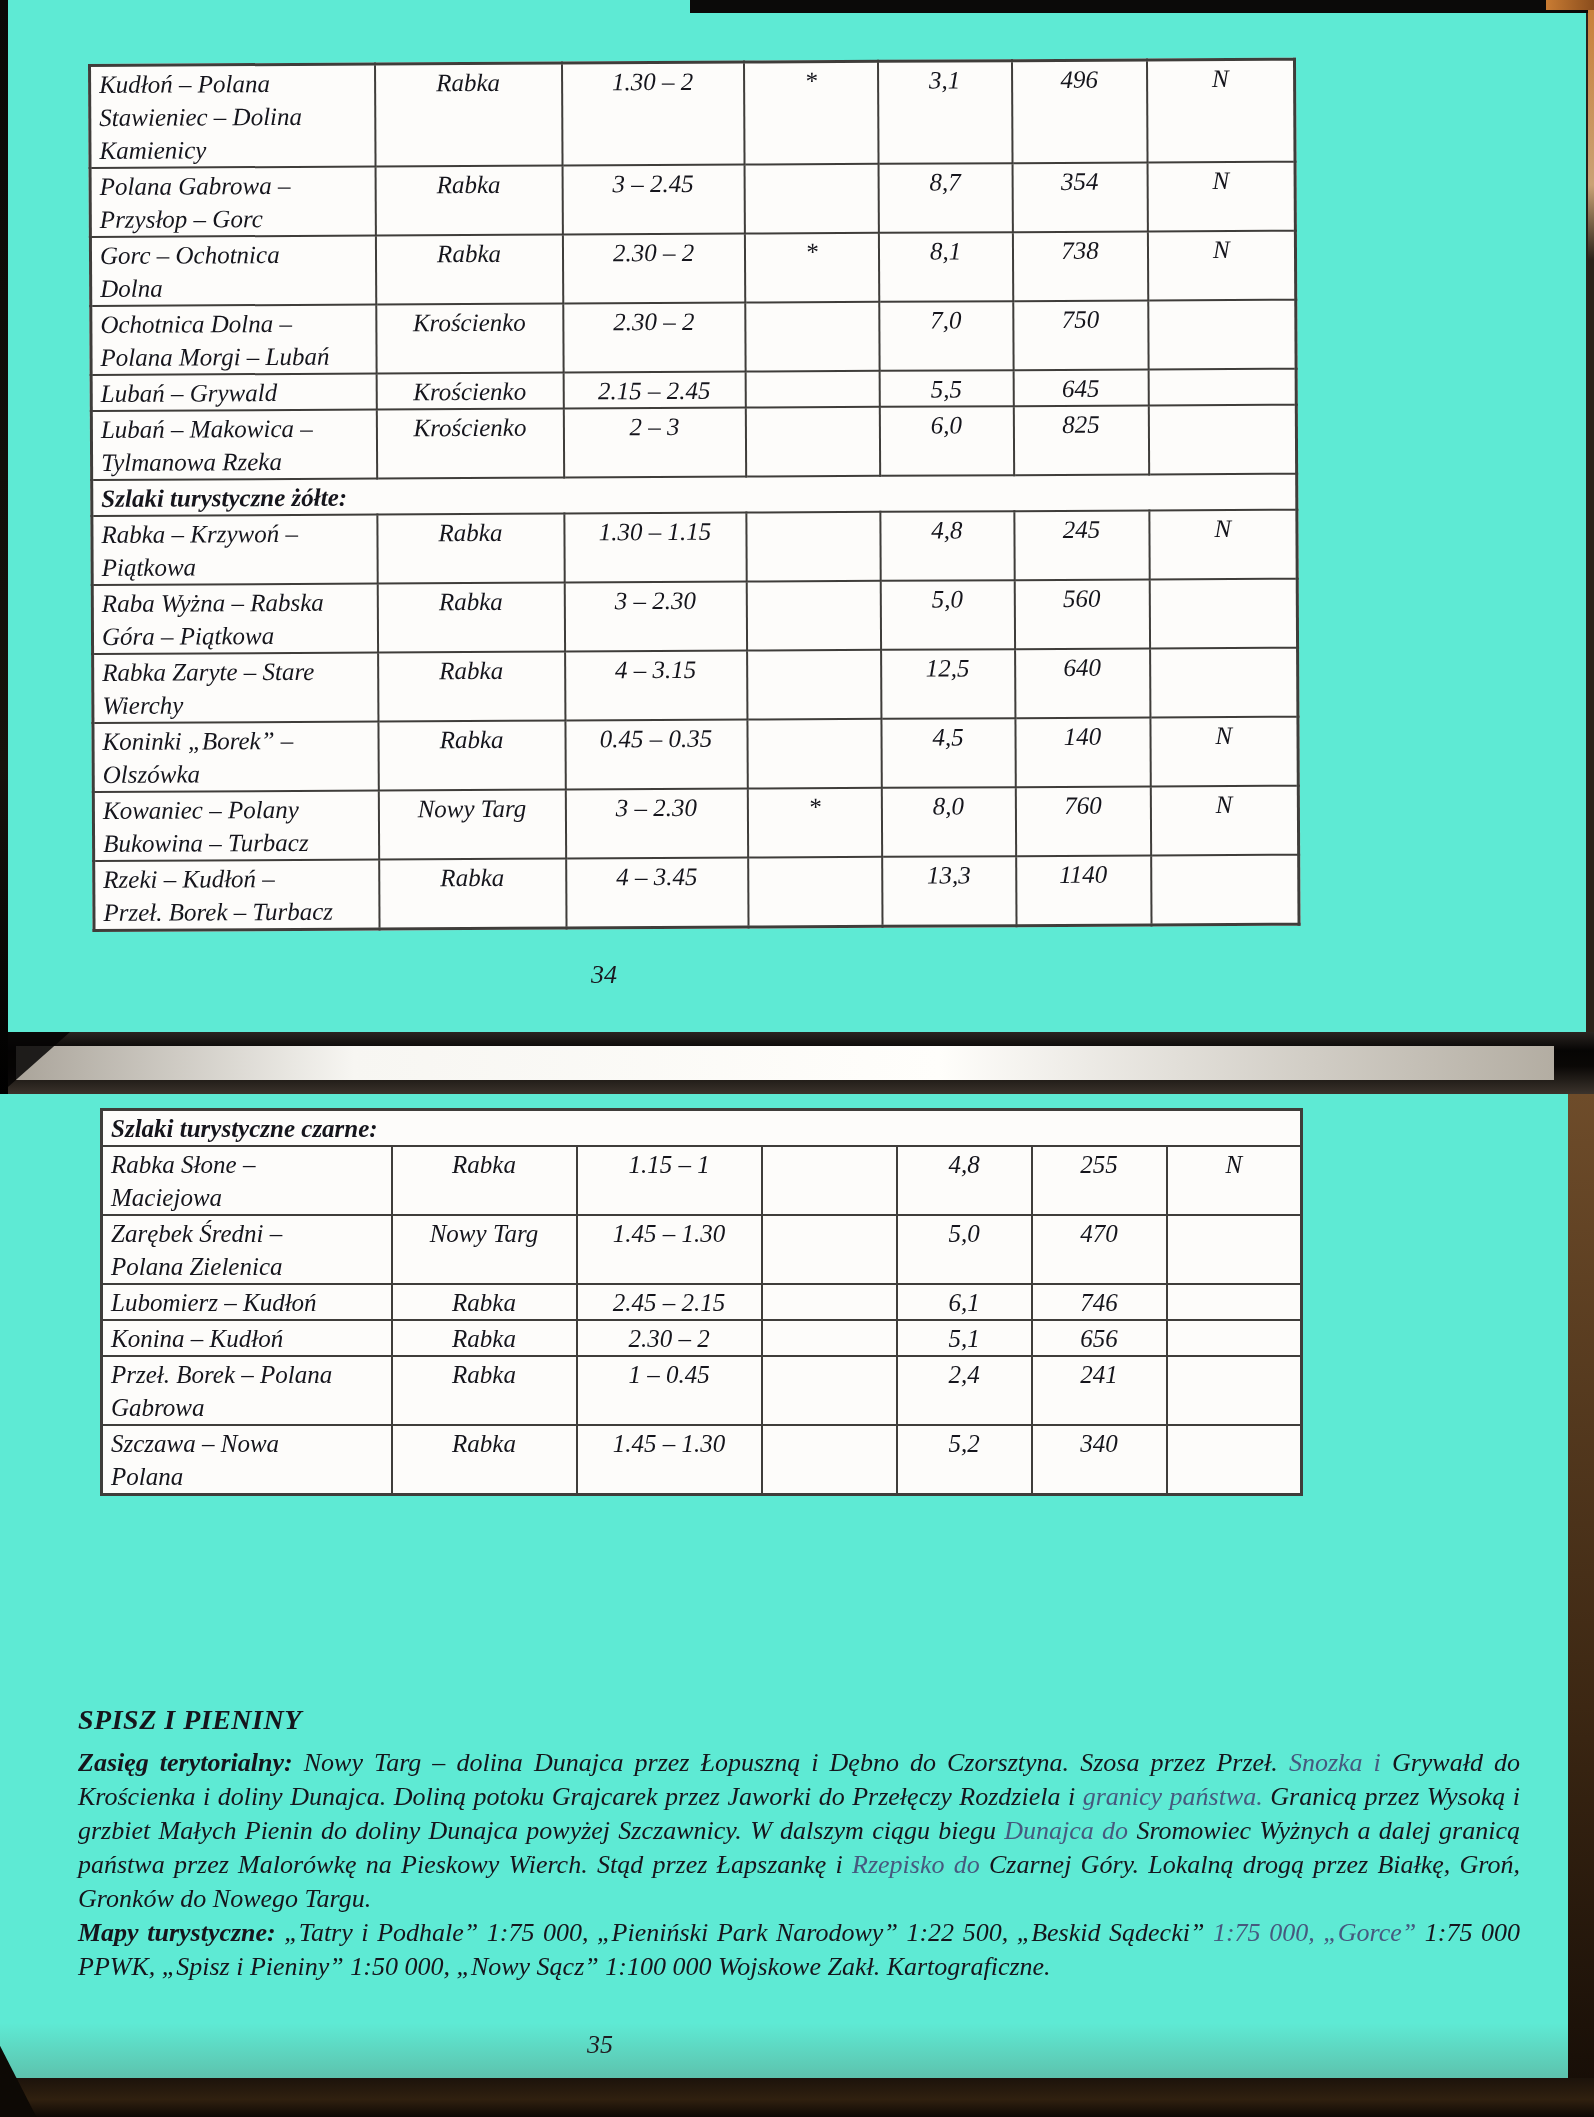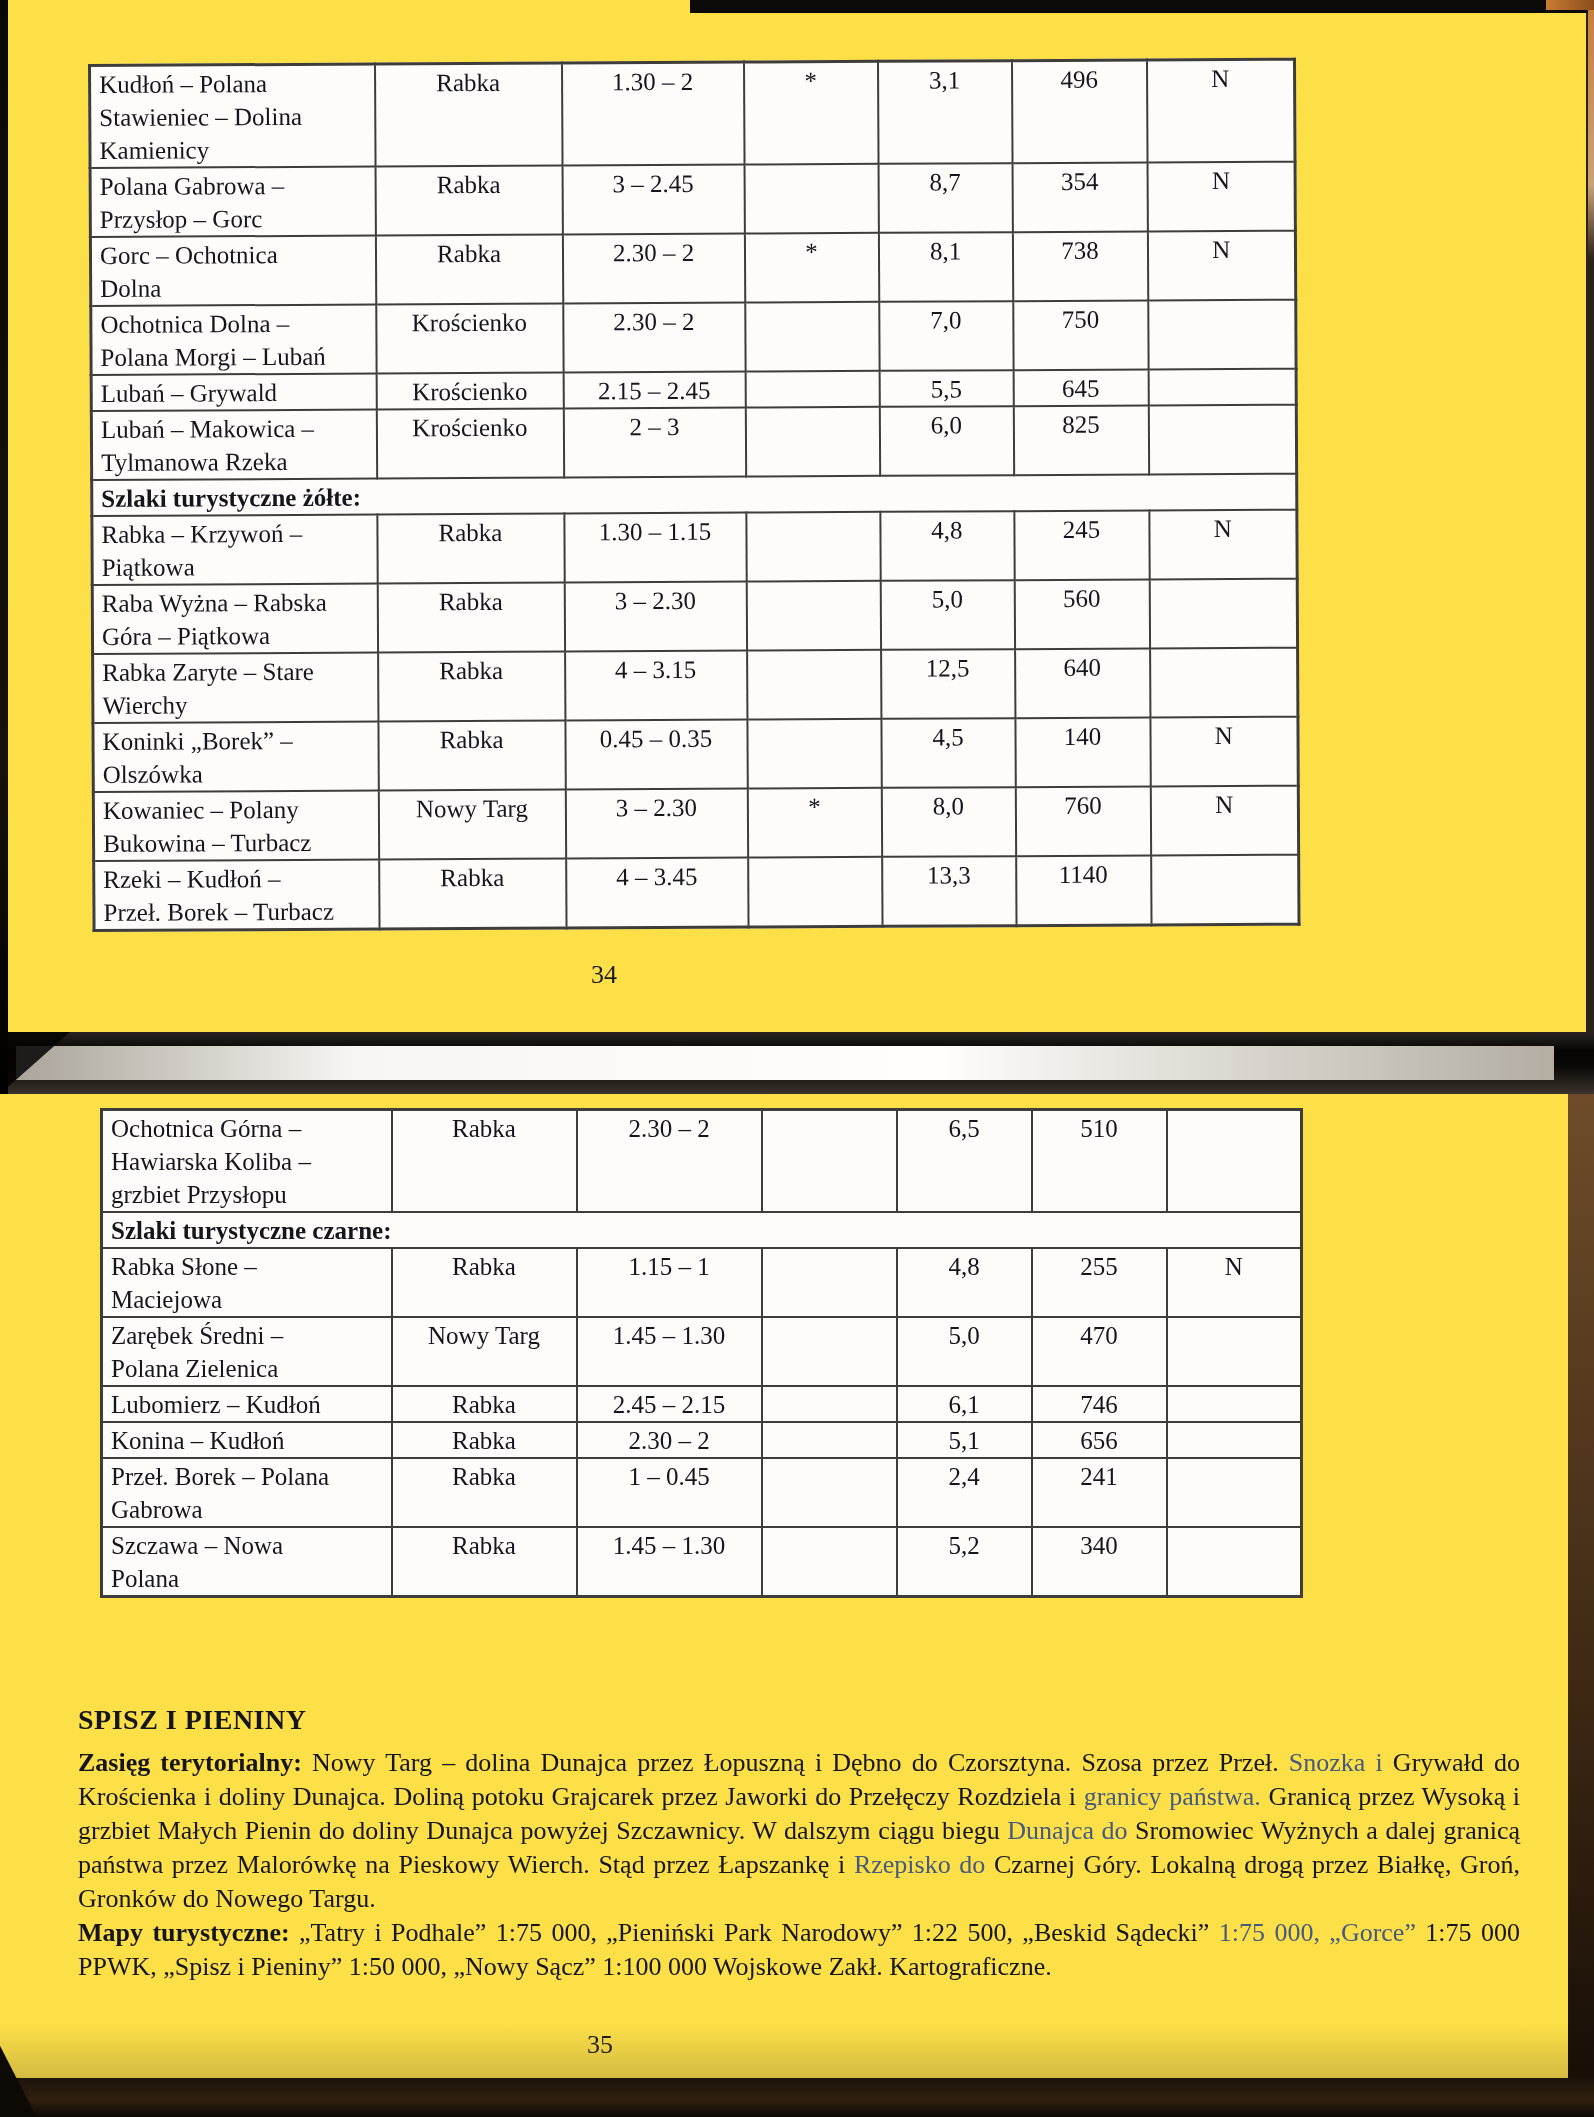--- a/index.html
+++ b/index.html
@@ -1,21 +1,21 @@
 <!DOCTYPE html>
 <html><head>
 <meta charset="utf-8">
 <style>
   html,body{margin:0;padding:0;}
   body{
     width:1594px;height:2117px;position:relative;overflow:hidden;
     background:#2b221a;
     font-family:"Liberation Serif", serif;
   }
-  .page{position:absolute;background:#fde047;}
+  .page{position:absolute;background:#5eead4;font-style:italic;}
   #page34{left:8px;top:0;width:1578px;height:1032px;}
   #page35{left:0;top:1094px;width:1594px;height:984px;}
   #page35::after{content:'';position:absolute;left:0;right:0;bottom:0;height:55px;
     background:linear-gradient(180deg,rgba(0,0,0,0) 0%,rgba(90,75,55,.25) 100%);pointer-events:none;}
 
   
   #edge-left{position:absolute;left:0;top:0;width:8px;height:1094px;
     background:linear-gradient(180deg,#0a0806,#17120b 70%,#000);}
   #top-black-bar{position:absolute;left:690px;top:0;width:904px;height:13px;background:#0b0a09;}
   #corner-tr{position:absolute;right:0;top:0;width:48px;height:10px;
@@ -203,29 +203,20 @@
       <colgroup>
         <col style="width:290px">
           <col style="width:185px">
           <col style="width:185px">
         <col style="width:135px">
           <col style="width:135px">
           <col style="width:135px">
           <col style="width:135px">
       </colgroup>
       <tbody>
-          <tr class="h3">
-            <td class="route"><span>Ochotnica Górna –</span><br><span>Hawiarska Koliba –</span><br><span>grzbiet Przysłopu</span></td>
-            <td class="c-base">Rabka</td>
-            <td class="c-time">2.30 – 2</td>
-            <td class="c-star"></td>
-            <td class="c-km">6,5</td>
-            <td class="c-elev">510</td>
-            <td class="c-note"></td>
-          </tr>
           <tr class="sec">
             <td colspan="7" class="sec-cell">Szlaki turystyczne czarne:</td>
           </tr>
           <tr class="h2">
             <td class="route"><span>Rabka Słone –</span><br><span>Maciejowa</span></td>
             <td class="c-base">Rabka</td>
             <td class="c-time">1.15 – 1</td>
             <td class="c-star"></td>
             <td class="c-km">4,8</td>
             <td class="c-elev">255</td>

